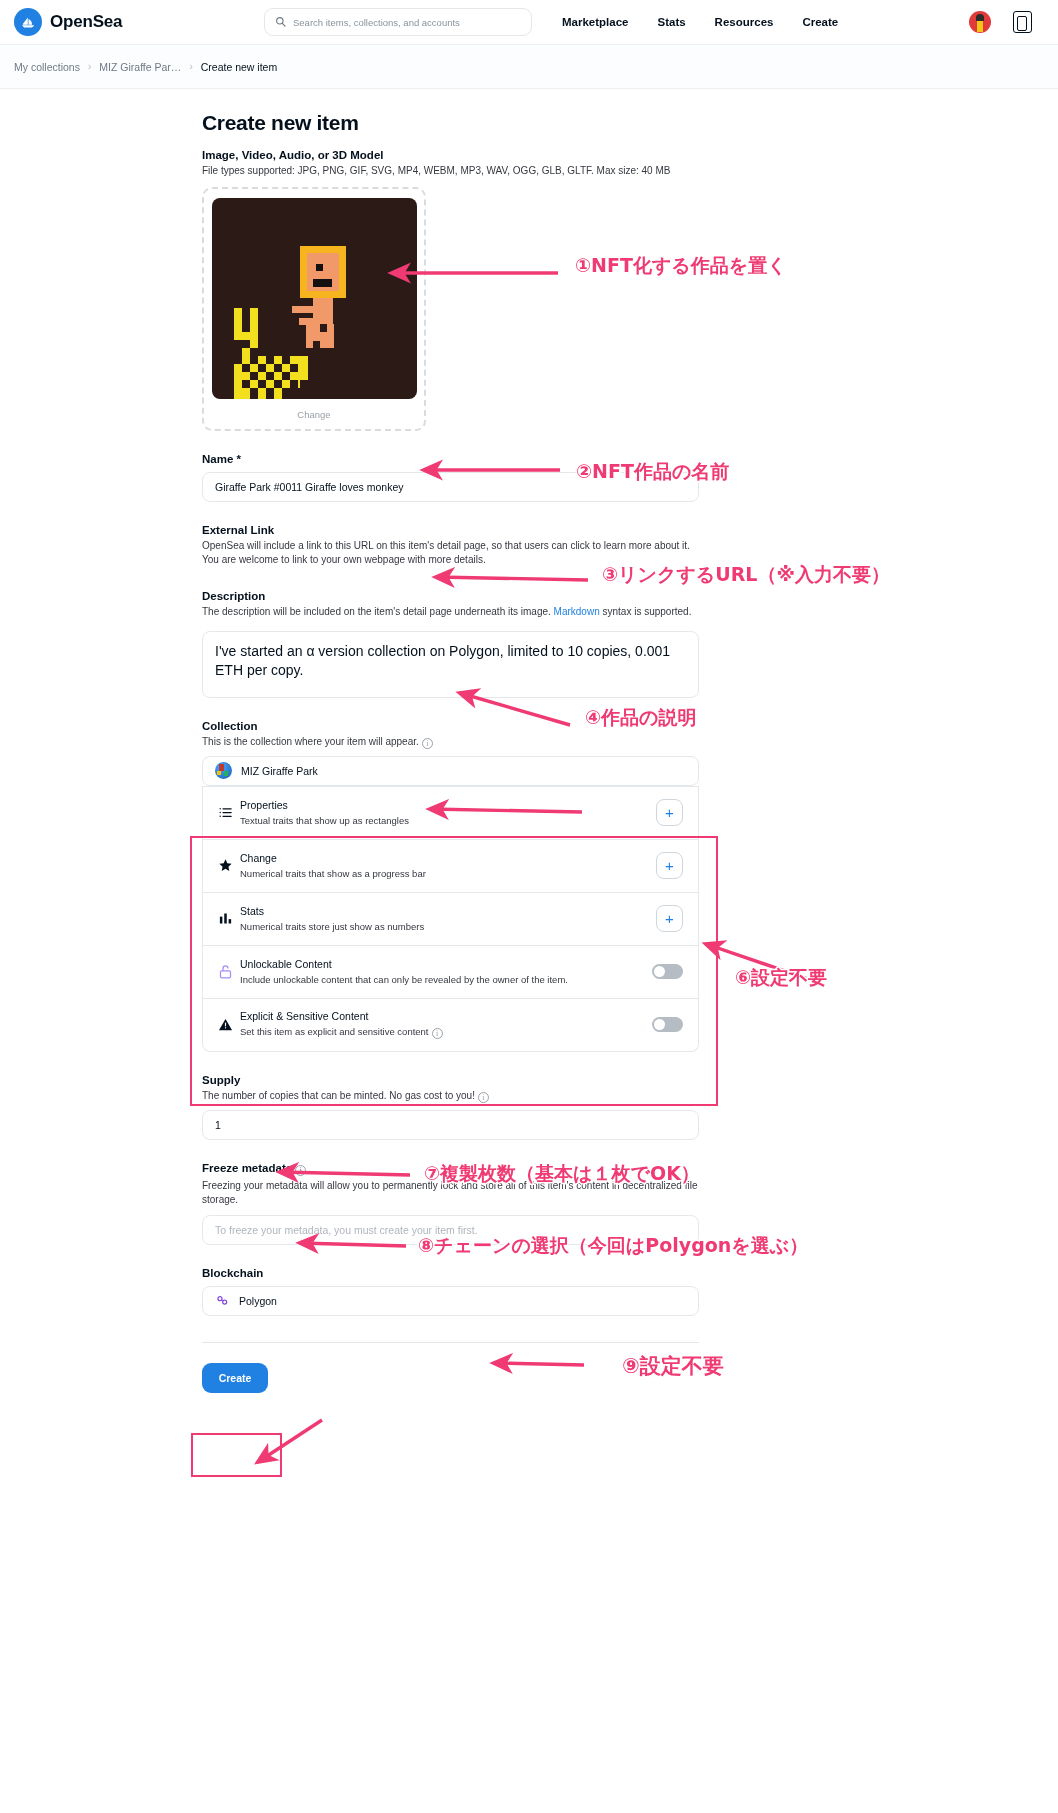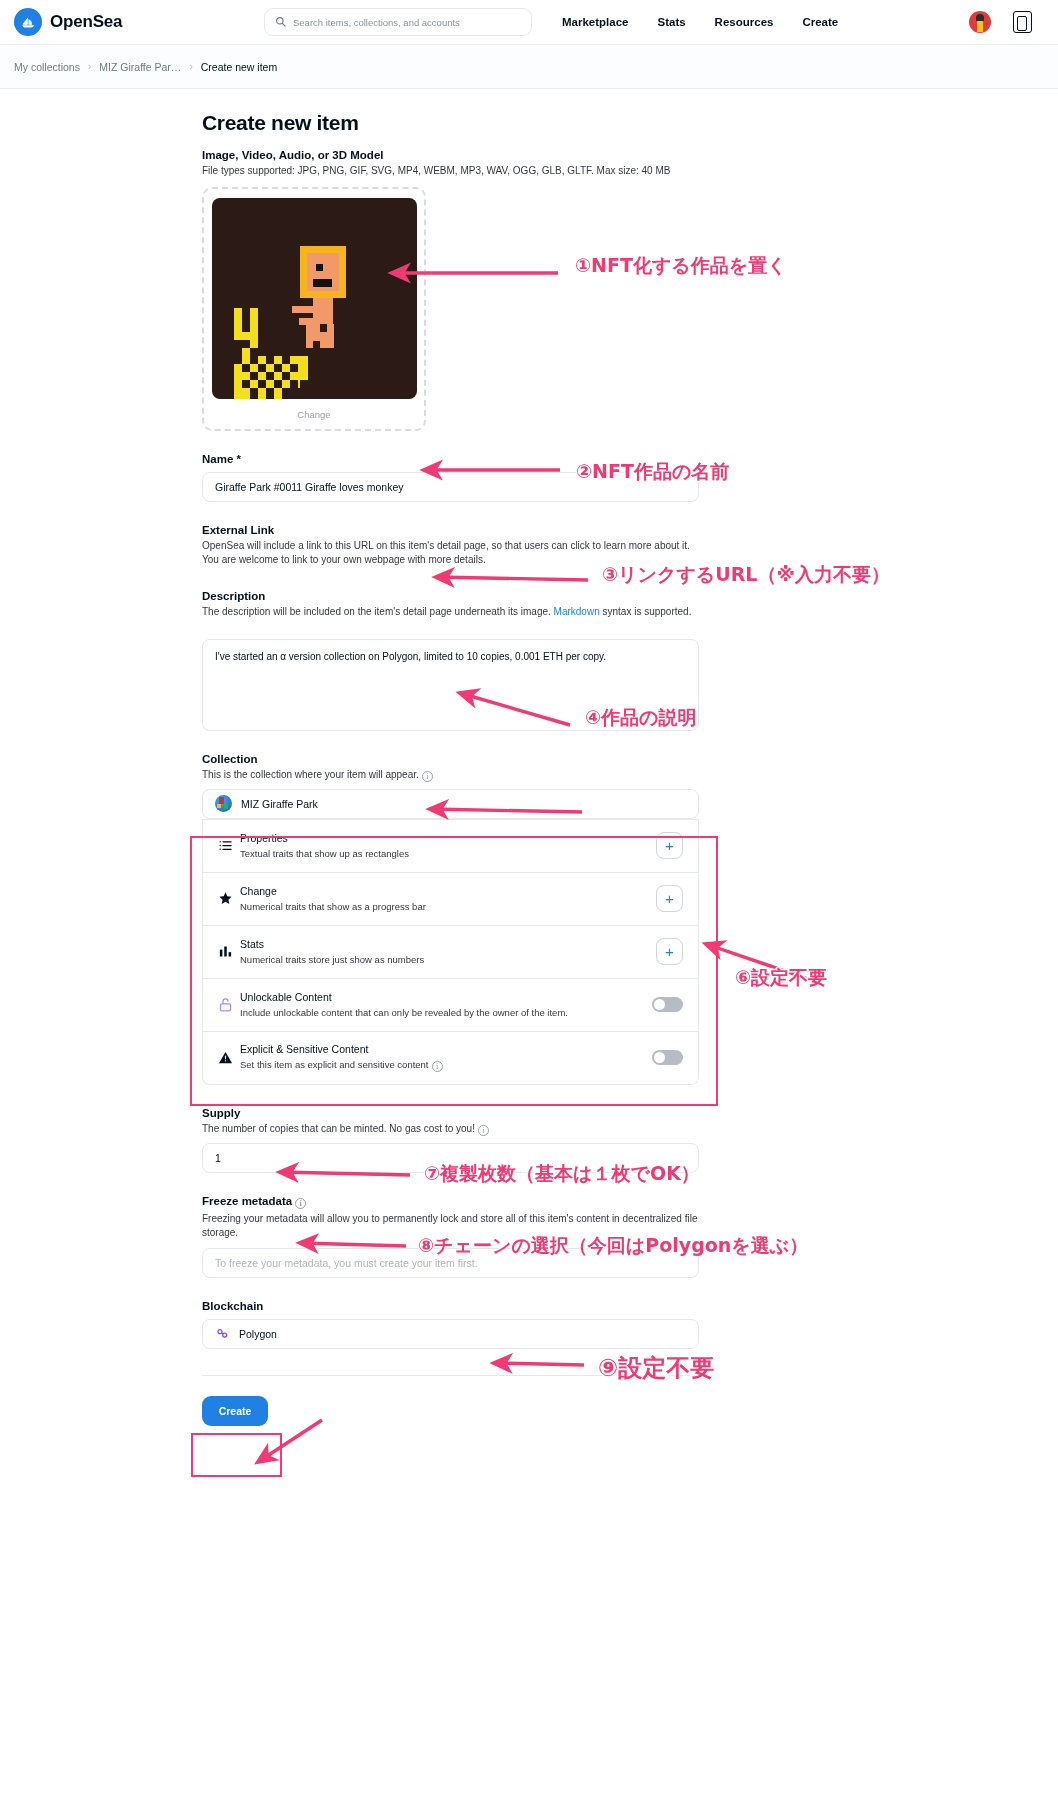--- a/index.html
+++ b/index.html
@@ -79,23 +79,23 @@
   .px { position: absolute; }
   .change { font-size: 9.5px; color: #9aa1a8; margin-top: 10px; }
   
   .field {
     width: 497px; height: 30px; border: 1px solid #e5e8eb; border-radius: 8px;
     display: flex; align-items: center; padding: 0 12px; background: #fff; margin-top: 7px;
     font-size: 10.5px; color: #04111d;
   }
   .field.placeholder { color: #b0b6bd; }
   .textarea {
-    width: 497px; height: 92px; border: 1px solid #e5e8eb; border-radius: 8px;
-    padding: 10px 12px; background: #fff; margin-top: 20px;
-    font-size: 10px; color: #04111d; line-height: 1.4;
+    width: 497px; height: 67px; border: 1px solid #e5e8eb; border-radius: 8px;
+    padding: 10px 12px; background: #fff; margin-top: 12px;
+    font-size: 14px; color: #04111d; line-height: 1.4;
   }
   .sect { margin-top: 22px; }
   .coll-row { display: flex; align-items: center; gap: 9px; }
   .coll-avatar {
     width: 17px; height: 17px; border-radius: 50%;
     background: radial-gradient(circle at 35% 30%, #4da3ff 0%, #2b7fd4 55%, #1f5fa8 100%);
     position: relative; overflow: hidden; flex: none;
   }
   .coll-avatar .ca1 { position:absolute; left:4px; top:2px; width:5px; height:7px; background:#c0392b;}
   .coll-avatar .ca2 { position:absolute; left:2px; top:9px; width:4px; height:4px; background:#f1c40f;}
@@ -422,16 +422,16 @@
     <div class="ann-box" style="left:190px;top:836px;width:528px;height:270px;"></div>
     <div class="ann-box" style="left:191px;top:1433px;width:91px;height:44px;"></div>
 
     <div class="ann-text" style="left:575px;top:253px;font-size:19px;">①NFT化する作品を置く</div>
     <div class="ann-text" style="left:576px;top:459px;font-size:19px;">②NFT作品の名前</div>
     <div class="ann-text" style="left:602px;top:562px;font-size:19px;">③リンクするURL（※入力不要）</div>
     <div class="ann-text" style="left:585px;top:705px;font-size:19px;">④作品の説明</div>
     <div class="ann-text" style="left:735px;top:965px;font-size:19px;">⑥設定不要</div>
     <div class="ann-text" style="left:424px;top:1161px;font-size:19px;">⑦複製枚数（基本は１枚でOK）</div>
     <div class="ann-text" style="left:418px;top:1233px;font-size:19px;">⑧チェーンの選択（今回はPolygonを選ぶ）</div>
-    <div class="ann-text" style="left:598px;top:1352px;font-size:24px;">⑨設定不要</div>
+    <div class="ann-text" style="left:622px;top:1352px;font-size:21px;">⑨設定不要</div>
   </div>
 
 </div>
 
 </body></html>

